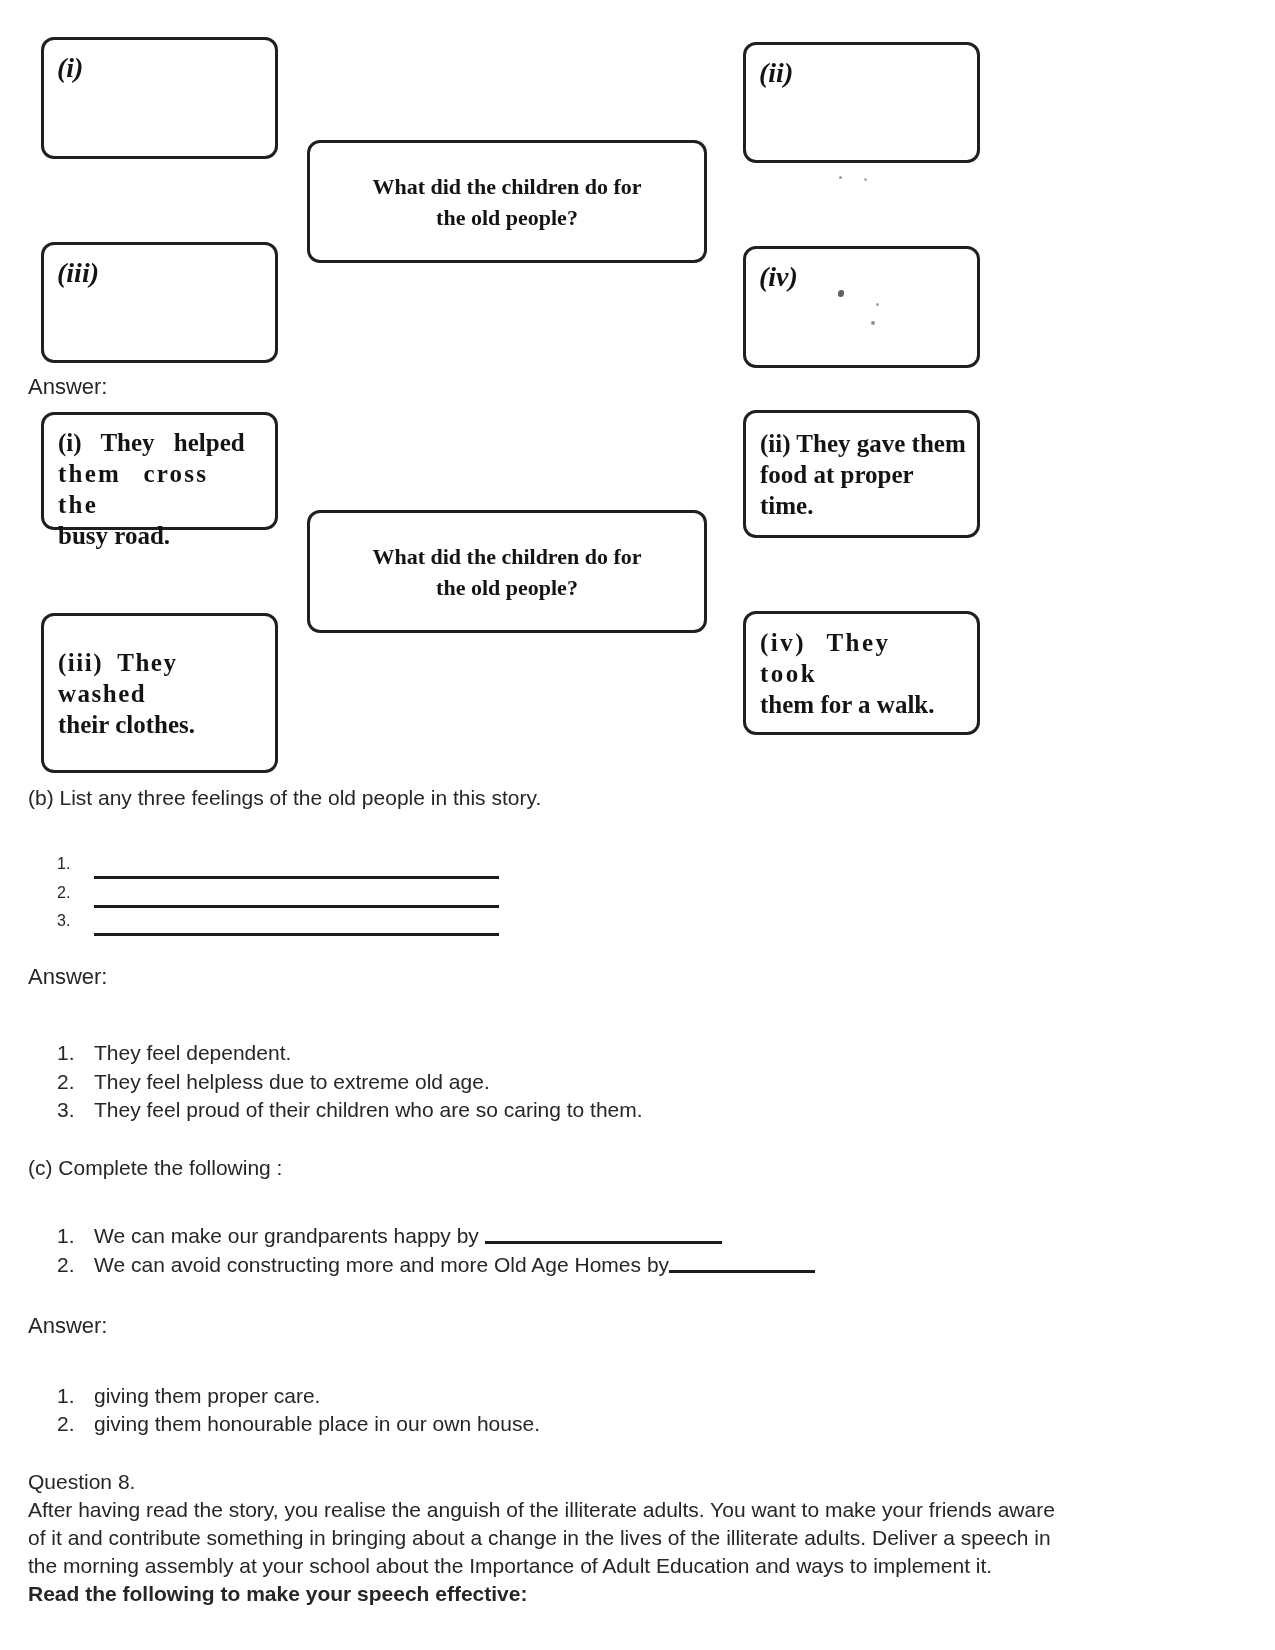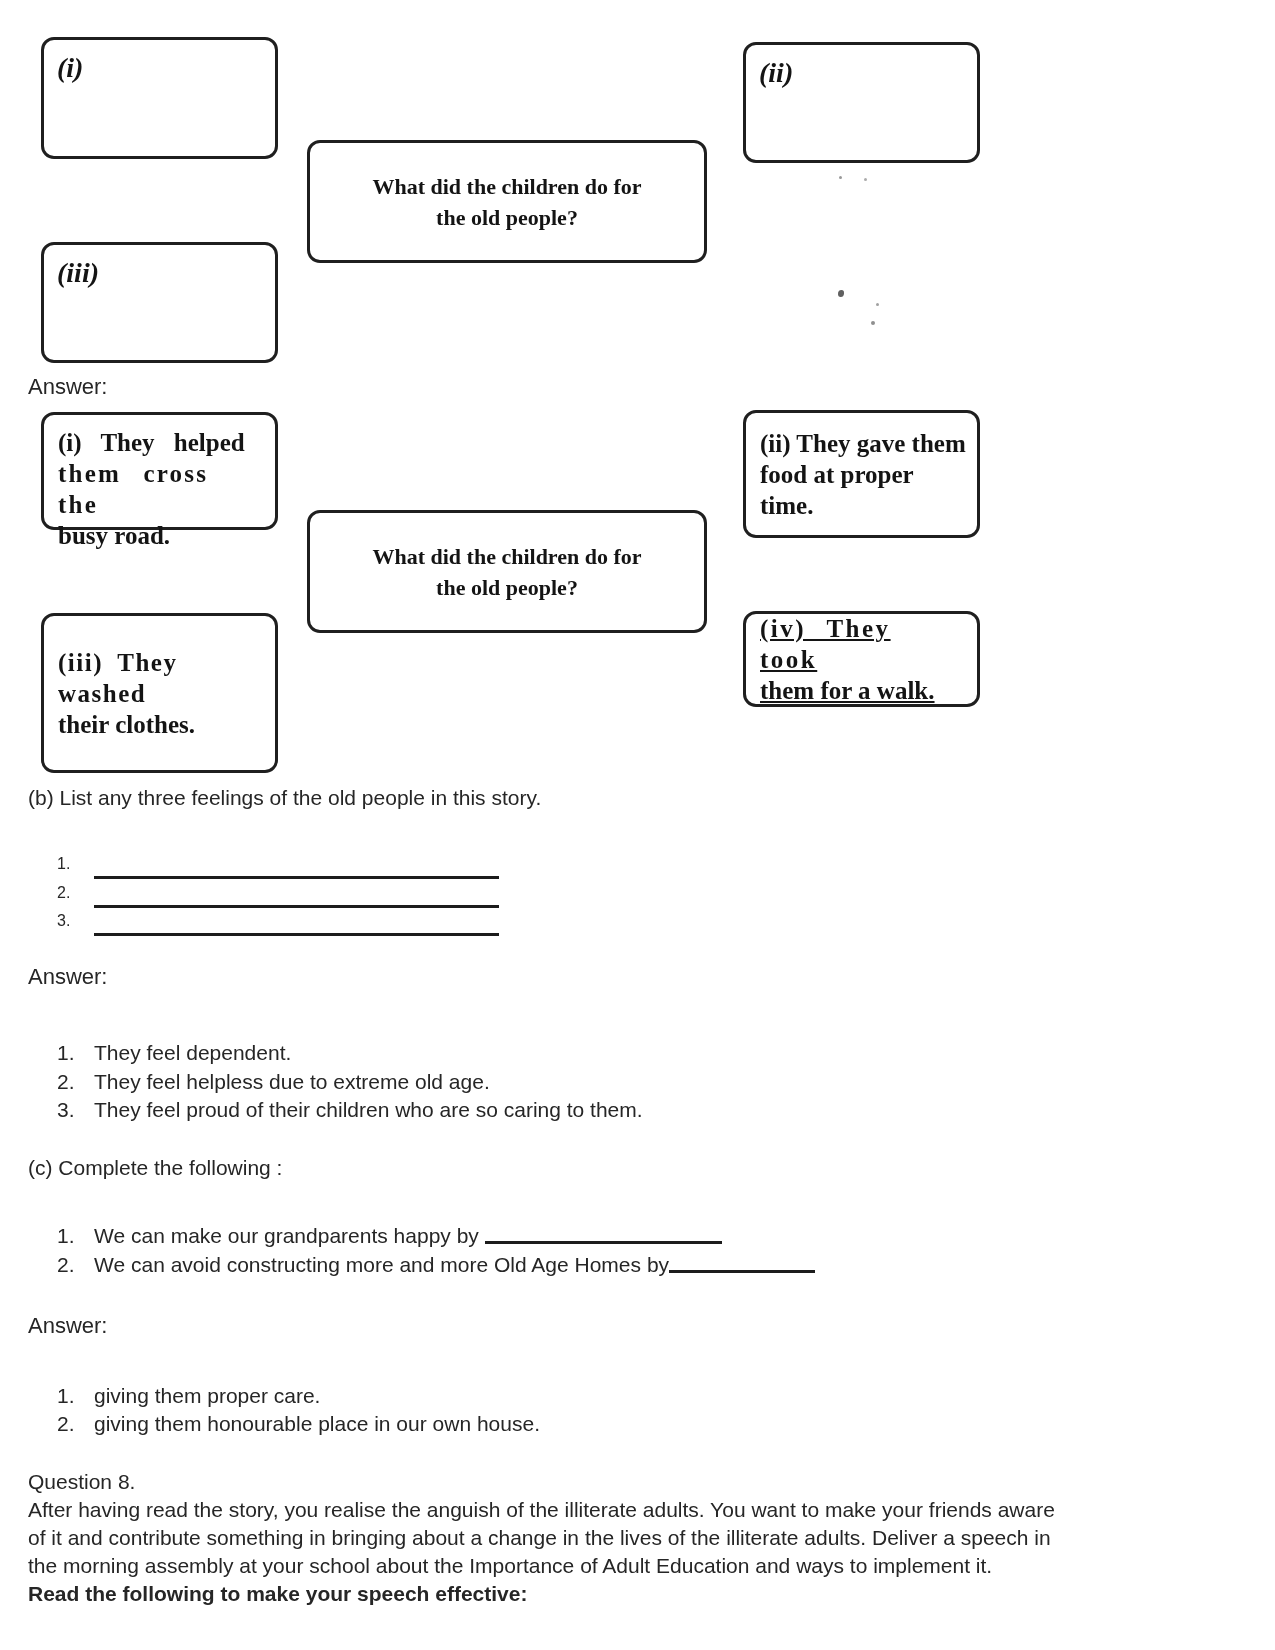--- a/index.html
+++ b/index.html
@@ -79,20 +79,23 @@
 
   <div class="scanbox qbox" style="left:307px;top:140px;width:400px;height:123px;">
     <div>What did the children do for</div>
     <div>the old people?</div>
   </div>
 
   <div class="scanbox" style="left:41px;top:242px;width:237px;height:121px;">
     <div class="corner-label">(iii)</div>
   </div>
 
+  <div class="scanbox" style="left:743px;top:246px;width:237px;height:122px;">
+    <div class="corner-label">(iv)</div>
+  </div>
 
   <div class="speck" style="left:839px;top:176px;width:3px;height:3px;opacity:.55;"></div>
   <div class="speck" style="left:864px;top:178px;width:3px;height:3px;opacity:.45;"></div>
   <div class="speck" style="left:838px;top:290px;width:6px;height:7px;opacity:.85;border-radius:60% 40% 55% 45%;"></div>
   <div class="speck" style="left:876px;top:303px;width:3px;height:3px;opacity:.5;"></div>
   <div class="speck" style="left:871px;top:321px;width:4px;height:4px;opacity:.6;"></div>
 
   <div class="t label" style="left:28px;top:374px;">Answer:</div>
 
   <div class="scanbox ansbox" style="left:41px;top:412px;width:237px;height:118px;">
@@ -109,21 +112,21 @@
   <div class="scanbox qbox" style="left:307px;top:510px;width:400px;height:123px;">
     <div>What did the children do for</div>
     <div>the old people?</div>
   </div>
 
   <div class="scanbox ansbox vcenter" style="left:41px;top:613px;width:237px;height:160px;">
     <div class="stretch3">(iii) They washed</div>
     <div>their clothes.</div>
   </div>
 
-  <div class="scanbox ansbox vcenter" style="left:743px;top:611px;width:237px;height:96px;text-decoration:underline;">
+  <div class="scanbox ansbox vcenter" style="left:743px;top:611px;width:237px;height:124px;">
     <div class="stretch4">(iv) They took</div>
     <div>them for a walk.</div>
   </div>
 
   <div class="t" style="left:28px;top:785px;">(b) List any three feelings of the old people in this story.</div>
 
   <div class="numrow" style="left:57px;top:855px;">
     <span class="num">1.</span>
     <span class="blankline"></span>
   </div>

